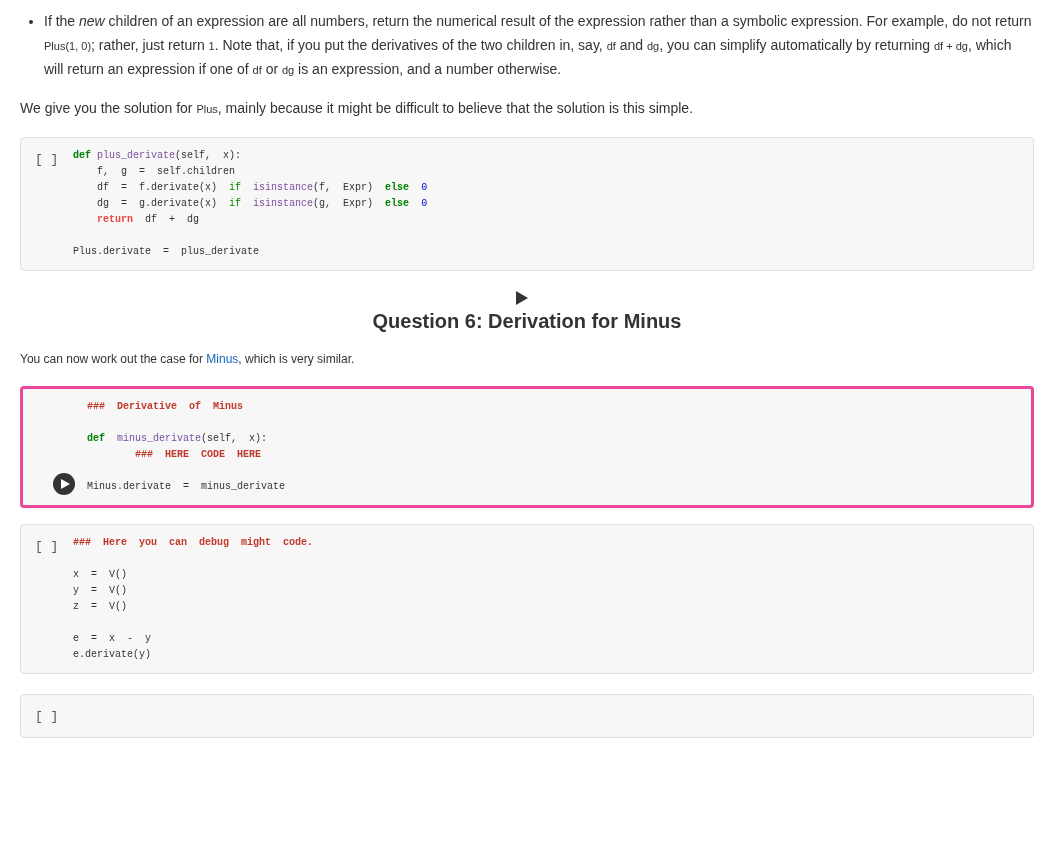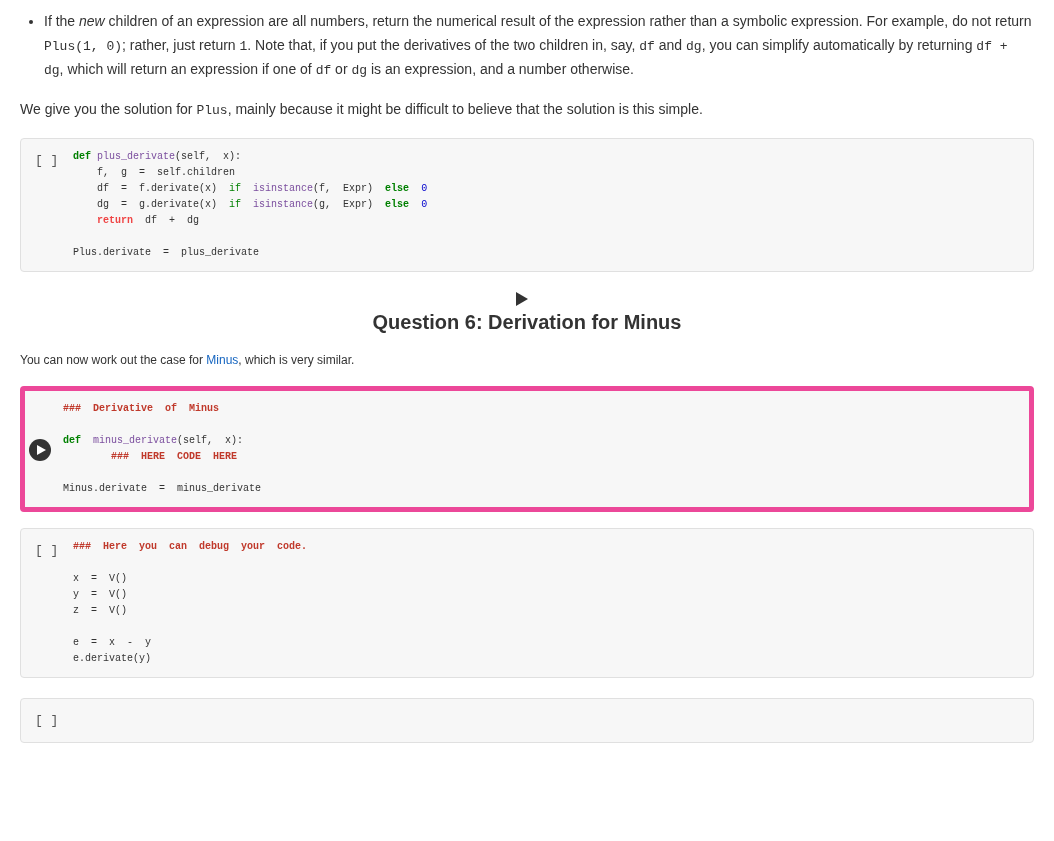--- a/index.html
+++ b/index.html
@@ -24,22 +24,22 @@
     .bullet-section ul {
       padding-left: 24px;
     }
     .bullet-section ul li {
       margin-bottom: 8px;
       line-height: 1.7;
       font-size: 14px;
     }
     .text-italic { font-style: italic; }
     code.inline-code {
-      font-family: Liberation Mono, monospace;
-      font-size: 13px;
+      font-family: Liberation Sans, sans-serif;
+      font-size: 11px;
       background: transparent;
       color: #333;
     }
 
     
     .intro-paragraph {
       font-size: 14px;
       margin-bottom: 16px;
       line-height: 1.7;
     }
@@ -111,26 +111,26 @@
     .description-text {
       font-size: 12px;
       margin-bottom: 16px;
       line-height: 1.7;
     }
     .text-blue { color: #1565c0; }
 
     
     .run-cell {
       background: #f7f7f7;
-      border: 5px solid #ec4899;
+      border: 3px solid #ec4899;
       border-radius: 4px;
       margin-bottom: 16px;
-      padding: 10px 4px;
-      display: flex;
-      align-items: center;
+      padding: 10px 30px;
+      display: flex;
+      align-items: flex-end;
     }
     .run-button {
       width: 22px;
       height: 22px;
       background: #333;
       border-radius: 50%;
       display: flex;
       align-items: center;
       justify-content: center;
       cursor: pointer;
@@ -194,21 +194,21 @@
 
 <span class="kw-def">def</span>  <span class="fn-name">minus_derivate</span>(<span class="kw-self">self</span>,  x):
         <span class="comment">###  HERE  CODE  HERE</span>
 
 Minus.derivate  =  minus_derivate</div>
   </div>
 
   <div class="code-cell">
     <div class="cell-header">
       <span class="cell-bracket">[ ]</span>
-      <div class="code-block"><span class="comment">###  Here  you  can  debug  your  code.</span>
+      <div class="code-block"><span class="comment">###  Here  you  can  debug  might  code.</span>
 
 x  =  V()
 y  =  V()
 z  =  V()
 
 e  =  x  -  y
 e.derivate(y)</div>
     </div>
   </div>
 

